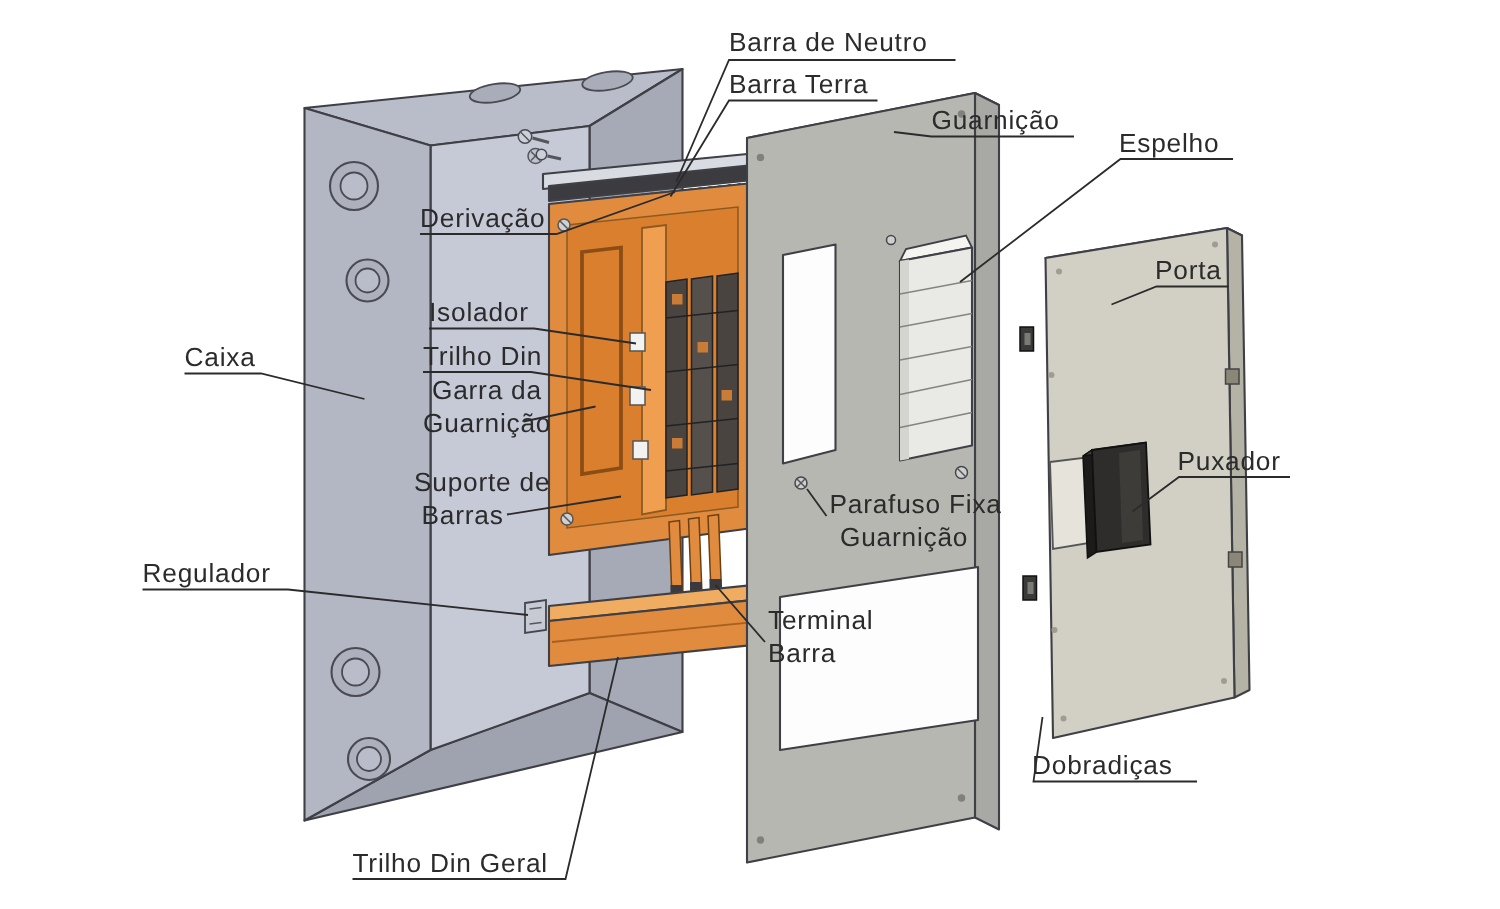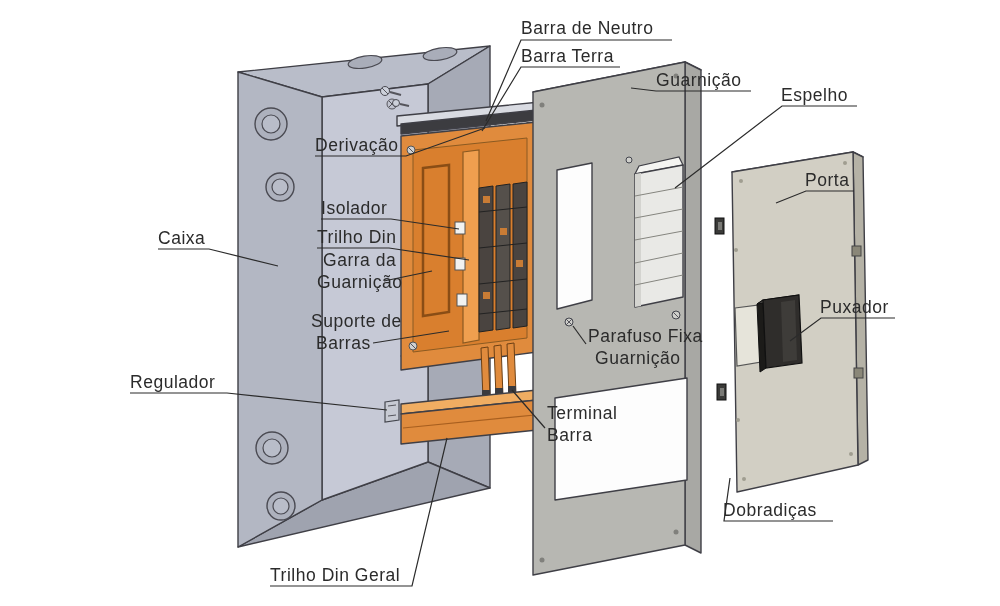--- a/index.html
+++ b/index.html
@@ -2,21 +2,20 @@
 <html><head>
 <meta charset="utf-8">
 <style>
   html,body{margin:0;padding:0;background:#ffffff;}
   .stage{
     position:relative;
     width:884px;height:606px;
     background:#ffffff;
     font-family:"Liberation Sans", sans-serif;
     overflow:hidden;
-    margin-left:35px;
   }
   svg{display:block;}
   text{
     font-family:"Liberation Sans", sans-serif;
     font-size:17.5px;
     letter-spacing:0.03em;
     fill:#2b2b2b;
   }
   .leader{stroke:#2b2b2b;stroke-width:1.2;fill:none;}
   .edge{stroke:#3f3f46;stroke-width:1.4;stroke-linejoin:round;}

